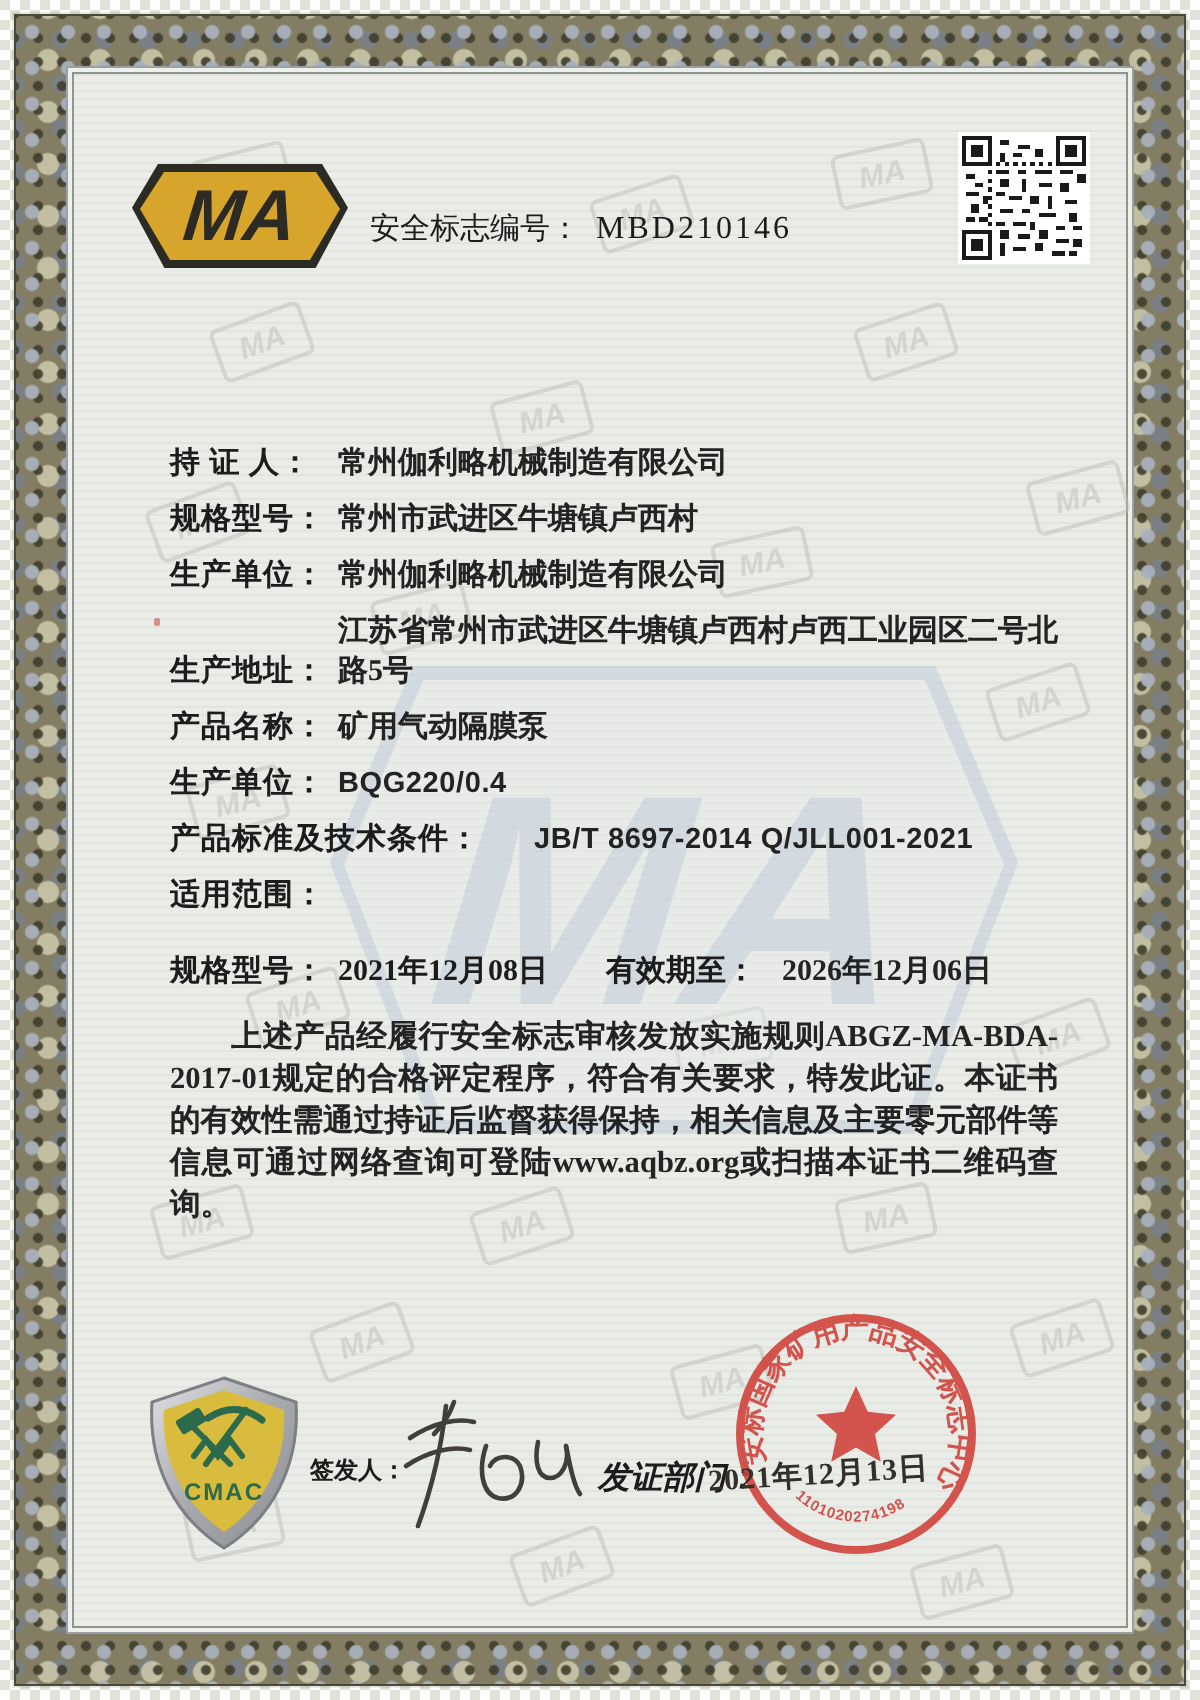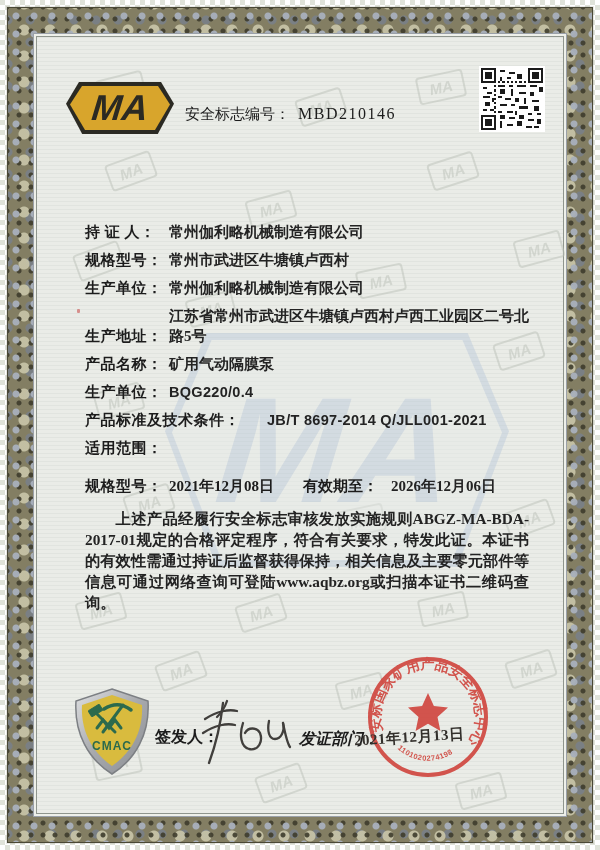--- a/index.html
+++ b/index.html
@@ -73,21 +73,21 @@
   .row.dates{margin-top:18px;}
   .dval{width:134px;flex:none;font-weight:bold;}
   .lbl2{width:88px;flex:none;font-weight:600;white-space:nowrap;}
   .statement{
     margin-top:12px;text-indent:2em;text-align:justify;
     font-size:15.3px;line-height:21px;font-weight:bold;color:#232323;
   }
   .red-speck{position:absolute;left:40px;top:272px;width:3px;height:4px;background:rgba(198,70,66,.55);border-radius:1px;}
   
   .cmac{position:absolute;left:33px;top:650px;width:84px;height:90px;}
-  .signer-label{position:absolute;left:118px;top:690px;font-size:16px;font-weight:600;}
+  .signer-label{position:absolute;left:118px;top:690px;font-size:12px;font-weight:600;}
   .sig{position:absolute;left:156px;top:660px;width:100px;height:75px;}
   .dept-label{position:absolute;left:262px;top:692px;font-size:16px;font-weight:600;font-style:italic;}
   .stamp{position:absolute;left:329px;top:618px;width:124px;height:124px;opacity:.88;}
   .stamp-date{
     position:absolute;left:317px;top:691px;font-size:15px;font-weight:700;color:#33302c;
     transform:rotate(-3.5deg);letter-spacing:.5px;z-index:4;white-space:nowrap;
   }
 </style>
 </head>
 <body>

